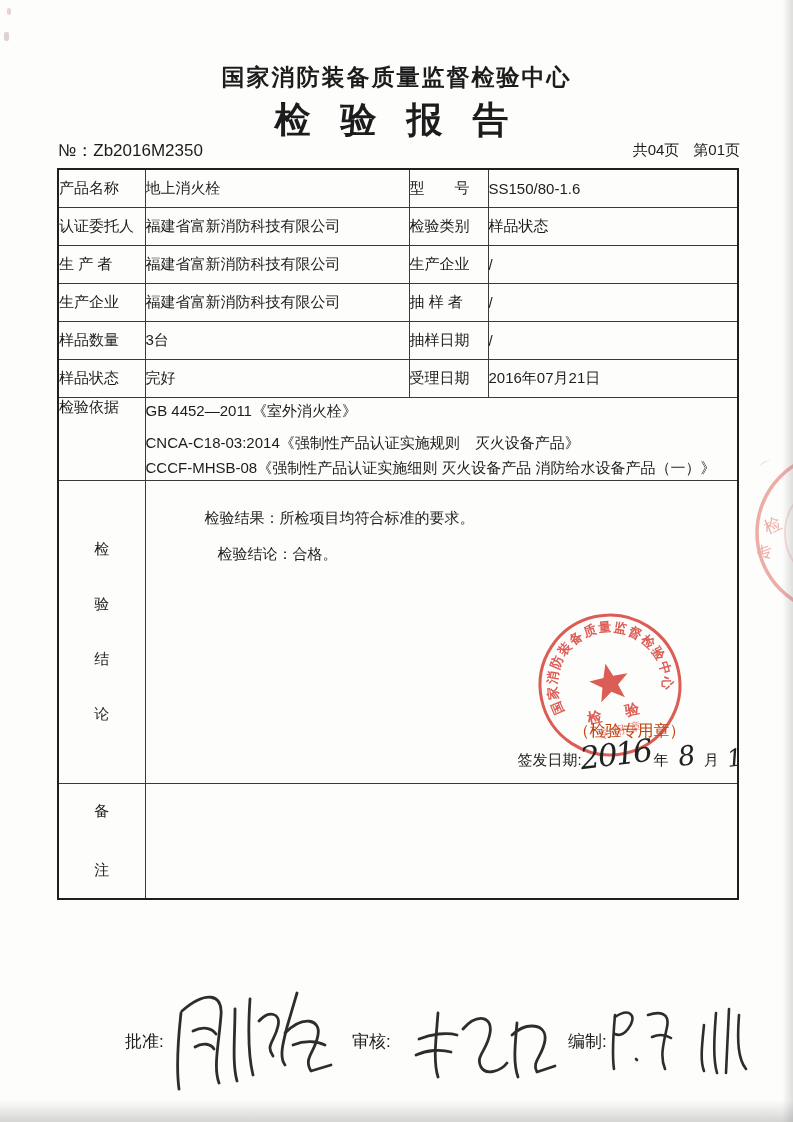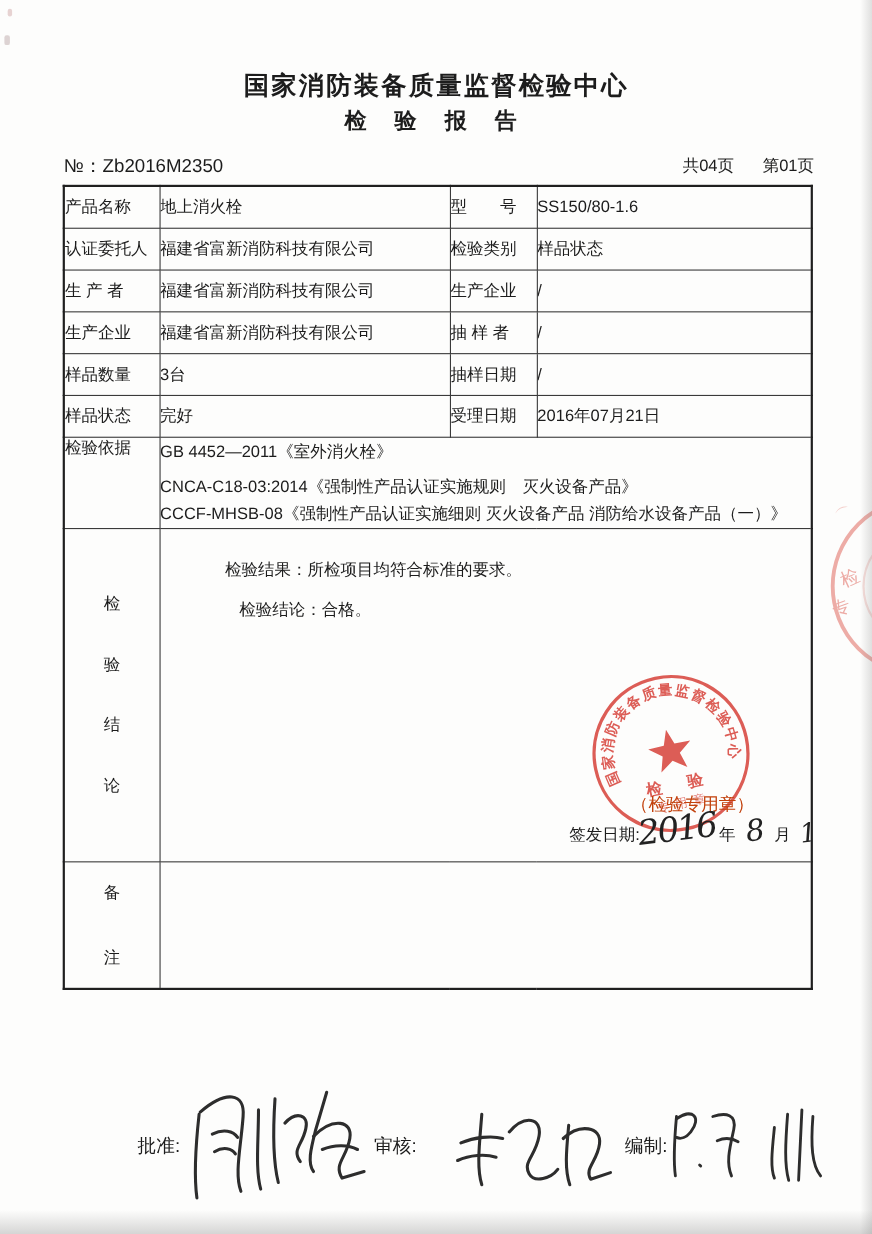--- a/index.html
+++ b/index.html
@@ -10,24 +10,24 @@
         background:linear-gradient(to left,rgba(130,130,130,.25),rgba(130,130,130,0));pointer-events:none;}
   .scan-bottom{position:absolute;left:0;bottom:0;width:100%;height:22px;
         background:linear-gradient(to top,rgba(120,120,120,.30),rgba(120,120,120,0));pointer-events:none;}
   .speck{position:absolute;border-radius:2px;}
   .speck1{left:7px;top:8px;width:4px;height:7px;background:rgba(205,160,160,.45);}
   .speck2{left:4px;top:32px;width:5px;height:9px;background:rgba(190,170,170,.50);}
 
   .org-title{position:absolute;left:0;top:62px;width:100%;text-align:center;
         font-size:23px;font-weight:bold;letter-spacing:2px;}
   .report-title{position:absolute;left:0;top:96px;width:100%;text-align:center;
-        font-size:20px;font-weight:bold;letter-spacing:10px;}
+        font-size:36px;font-weight:bold;letter-spacing:10px;}
   .no-line{position:absolute;left:58px;top:139px;font-size:17px;}
   .pages-line{position:absolute;right:53px;top:141px;font-size:15px;}
-  .pages-line span{margin-left:26px;}
+  .pages-line span{margin-left:14px;}
 
   table.report{position:absolute;left:57px;top:168px;width:680px;border-collapse:collapse;
         table-layout:fixed;border:2px solid #1f1f1f;font-size:15px;}
   table.report td{border:1px solid #3a3a3a;padding:0;overflow:hidden;}
   td.lab{}
   td.val{padding-left:9px;text-align:left;}
   tr.r{height:38px;}
   tr.basis-row{height:80px;}
   tr.items-row{height:43px;}
   tr.concl-row{height:303px;}
@@ -52,21 +52,21 @@
   .unit{font-size:15px;margin:0 3px;}
   .hw{font-family:"DejaVu Serif",serif;font-style:italic;display:inline-block;
         transform:rotate(-7deg);color:#222;line-height:1;}
   .hw-year{font-size:31px;letter-spacing:-2px;margin-left:-2px;}
   .hw-month{font-size:27px;margin:0 6px;}
   .hw-day{font-size:24px;letter-spacing:2px;margin:0 5px;}
 
   .footer{position:absolute;left:0;top:985px;width:100%;height:115px;}
   .f-label{position:absolute;font-size:17px;top:45px;}
   .f-approve{left:125px;}
-  .f-review{left:340px;}
+  .f-review{left:352px;}
   .f-prepare{left:548px;margin-left:20px;}
   .sig{position:absolute;}
   .sig1{left:165px;top:0px;}
   .sig2{left:405px;top:12px;}
   .sig3{left:602px;top:14px;}
 
   .edge-stamp{position:absolute;right:0;top:438px;width:40px;height:185px;overflow:hidden;}
 </style>
 </head>
 <body>

